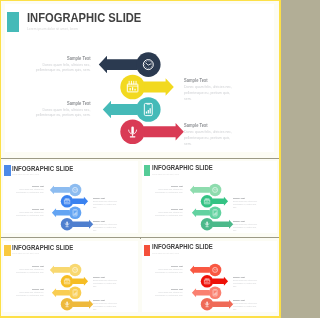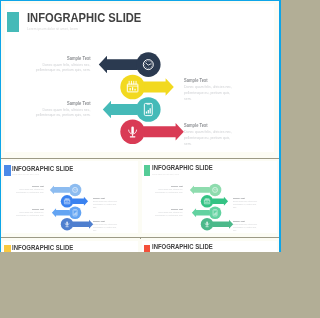--- a/index.html
+++ b/index.html
@@ -1,19 +1,19 @@
 <!DOCTYPE html>
 <html><head>
 <meta charset="utf-8">
 <title>INFOGRAPHIC SLIDE</title>
 <style>
   html,body{margin:0;padding:0;}
   body{width:281px;height:318px;overflow:hidden;background:#b2ae96;
        font-family:"Liberation Sans",sans-serif;}
-  .page{position:relative;width:281px;height:252px;overflow:hidden;background:#0ea5e9;}
+  .page{position:relative;width:281px;height:318px;overflow:hidden;background:#fde047;}
   .paperbg{position:absolute;left:1px;top:1px;width:277.5px;height:314.5px;background:#fcfcf4;}
 
   .hero{position:absolute;left:1px;top:1px;width:277.5px;height:157px;background:#fcfcf4;
         box-sizing:border-box;padding:3px 5px 6px 4px;}
   .sep{position:absolute;background:#9c9a86;}
   .grid{position:absolute;left:1px;top:159px;width:277.5px;height:156.5px;overflow:hidden;}
   .thumb{position:absolute;background:#fcfcf4;box-sizing:border-box;}
   .t0{left:-1px;top:0px;width:140.6px;height:78px;padding:2.2px 2.3px 3.6px 2.6px}
   .t1{left:139.8px;top:0px;width:138.5px;height:78px;padding:2.2px 2.3px 3.6px 1.7px}
     .t2{left:-1px;top:79.5px;width:140.6px;height:77px;padding:2.2px 2.3px 3.6px 2.6px}

